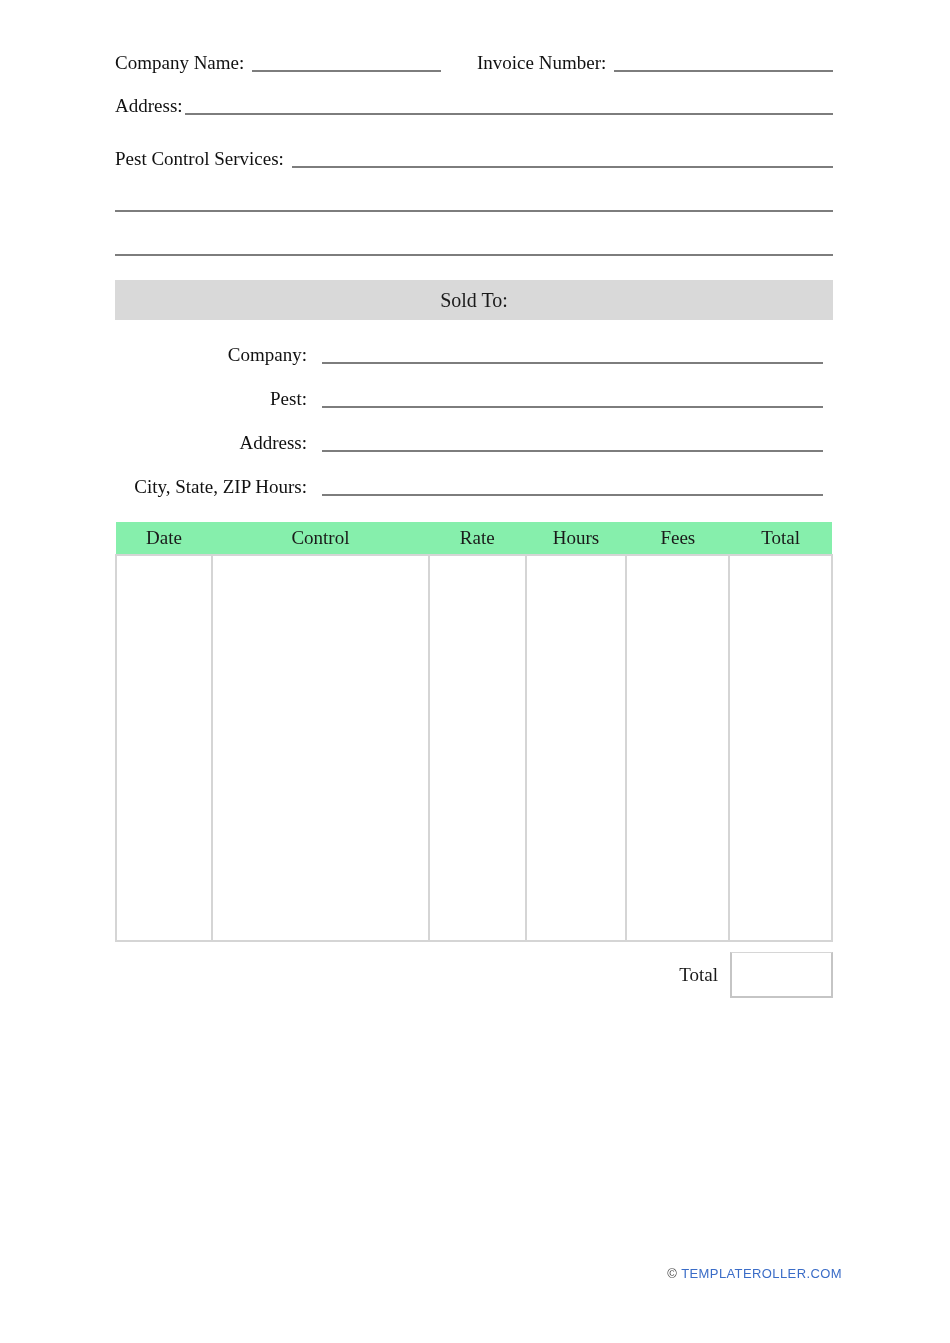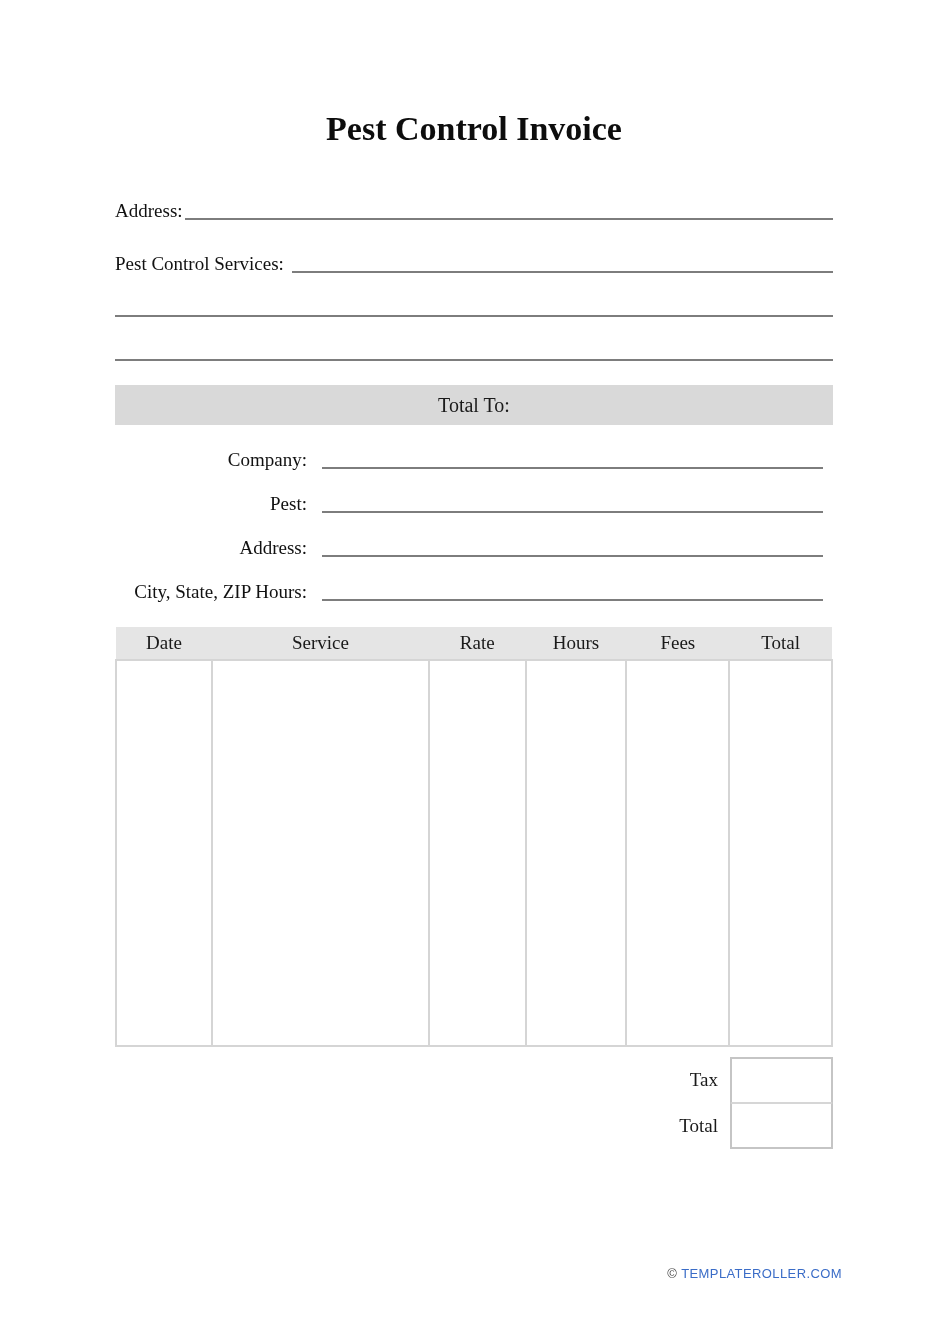--- a/index.html
+++ b/index.html
@@ -77,21 +77,21 @@
   .soldto-row .fill-line { margin-left: 15px; margin-right: 10px; }
 
   
   .items-table {
     width: 100%;
     margin-top: 23px;
     border-collapse: collapse;
     table-layout: fixed;
   }
   .items-table th {
-    background: #e5e5e5;
+    background: #86efac;
     height: 33px;
     font-weight: normal;
     font-size: 19px;
     color: #1a1a1a;
     padding: 0;
     text-align: center;
     vertical-align: middle;
   }
   .items-table td {
     background: #ffffff;
@@ -136,22 +136,31 @@
   }
   .copyright-symbol { color: #4a4a4a; margin-right: 4px; }
   .brand-link { color: #3a6cc7; text-decoration: none; cursor: pointer; }
 </style>
 </head>
 <body>
 
 <div class="page">
   <div class="content">
 
-    <h1 class="doc-title">Pest Control Invoice</h1>
-
+
+    <div class="two-col">
+      <div class="col-left">
+        <span class="field-label">Company Name:</span>
+        <div class="fill-line"></div>
+      </div>
+      <div class="col-right">
+        <span class="field-label">Invoice Number:</span>
+        <div class="fill-line"></div>
+      </div>
+    </div>
 
     <div class="two-col">
     </div>
 
     <div class="field-row">
       <span class="field-label">Address:</span>
       <div class="fill-line" style="margin-left:2px;"></div>
     </div>
 
     <div class="field-row services-row">
@@ -159,21 +168,21 @@
       <div class="fill-line"></div>
     </div>
     <div class="blank-line-row">
       <div class="fill-line"></div>
     </div>
     <div class="blank-line-row">
       <div class="fill-line"></div>
     </div>
 
     <div class="section-bar">
-      <span>Total To:</span>
+      <span>Sold To:</span>
     </div>
 
     <div class="soldto-rows">
       <div class="soldto-row">
         <span class="soldto-label">Company:</span>
         <div class="fill-line"></div>
       </div>
       <div class="soldto-row">
         <span class="soldto-label">Pest:</span>
         <div class="fill-line"></div>
@@ -193,45 +202,41 @@
         <col style="width:13.4%">
         <col style="width:30.3%">
         <col style="width:13.5%">
         <col style="width:14.1%">
         <col style="width:14.35%">
         <col style="width:14.35%">
       </colgroup>
       <thead>
         <tr>
           <th>Date</th>
-          <th>Service</th>
+          <th>Control</th>
           <th>Rate</th>
           <th>Hours</th>
           <th>Fees</th>
           <th>Total</th>
         </tr>
       </thead>
       <tbody>
         <tr>
           <td></td>
           <td></td>
           <td></td>
           <td></td>
           <td></td>
           <td></td>
         </tr>
       </tbody>
     </table>
 
     <div class="totals-block">
       <div class="totals-row">
-        <span class="totals-label">Tax</span>
-        <div class="totals-box box-top"></div>
-      </div>
-      <div class="totals-row">
         <span class="totals-label">Total</span>
         <div class="totals-box box-bottom"></div>
       </div>
     </div>
 
   </div>
 
   <div class="footer">
     <span class="copyright-symbol">©</span><span class="brand-link">TEMPLATEROLLER.COM</span>
   </div>

